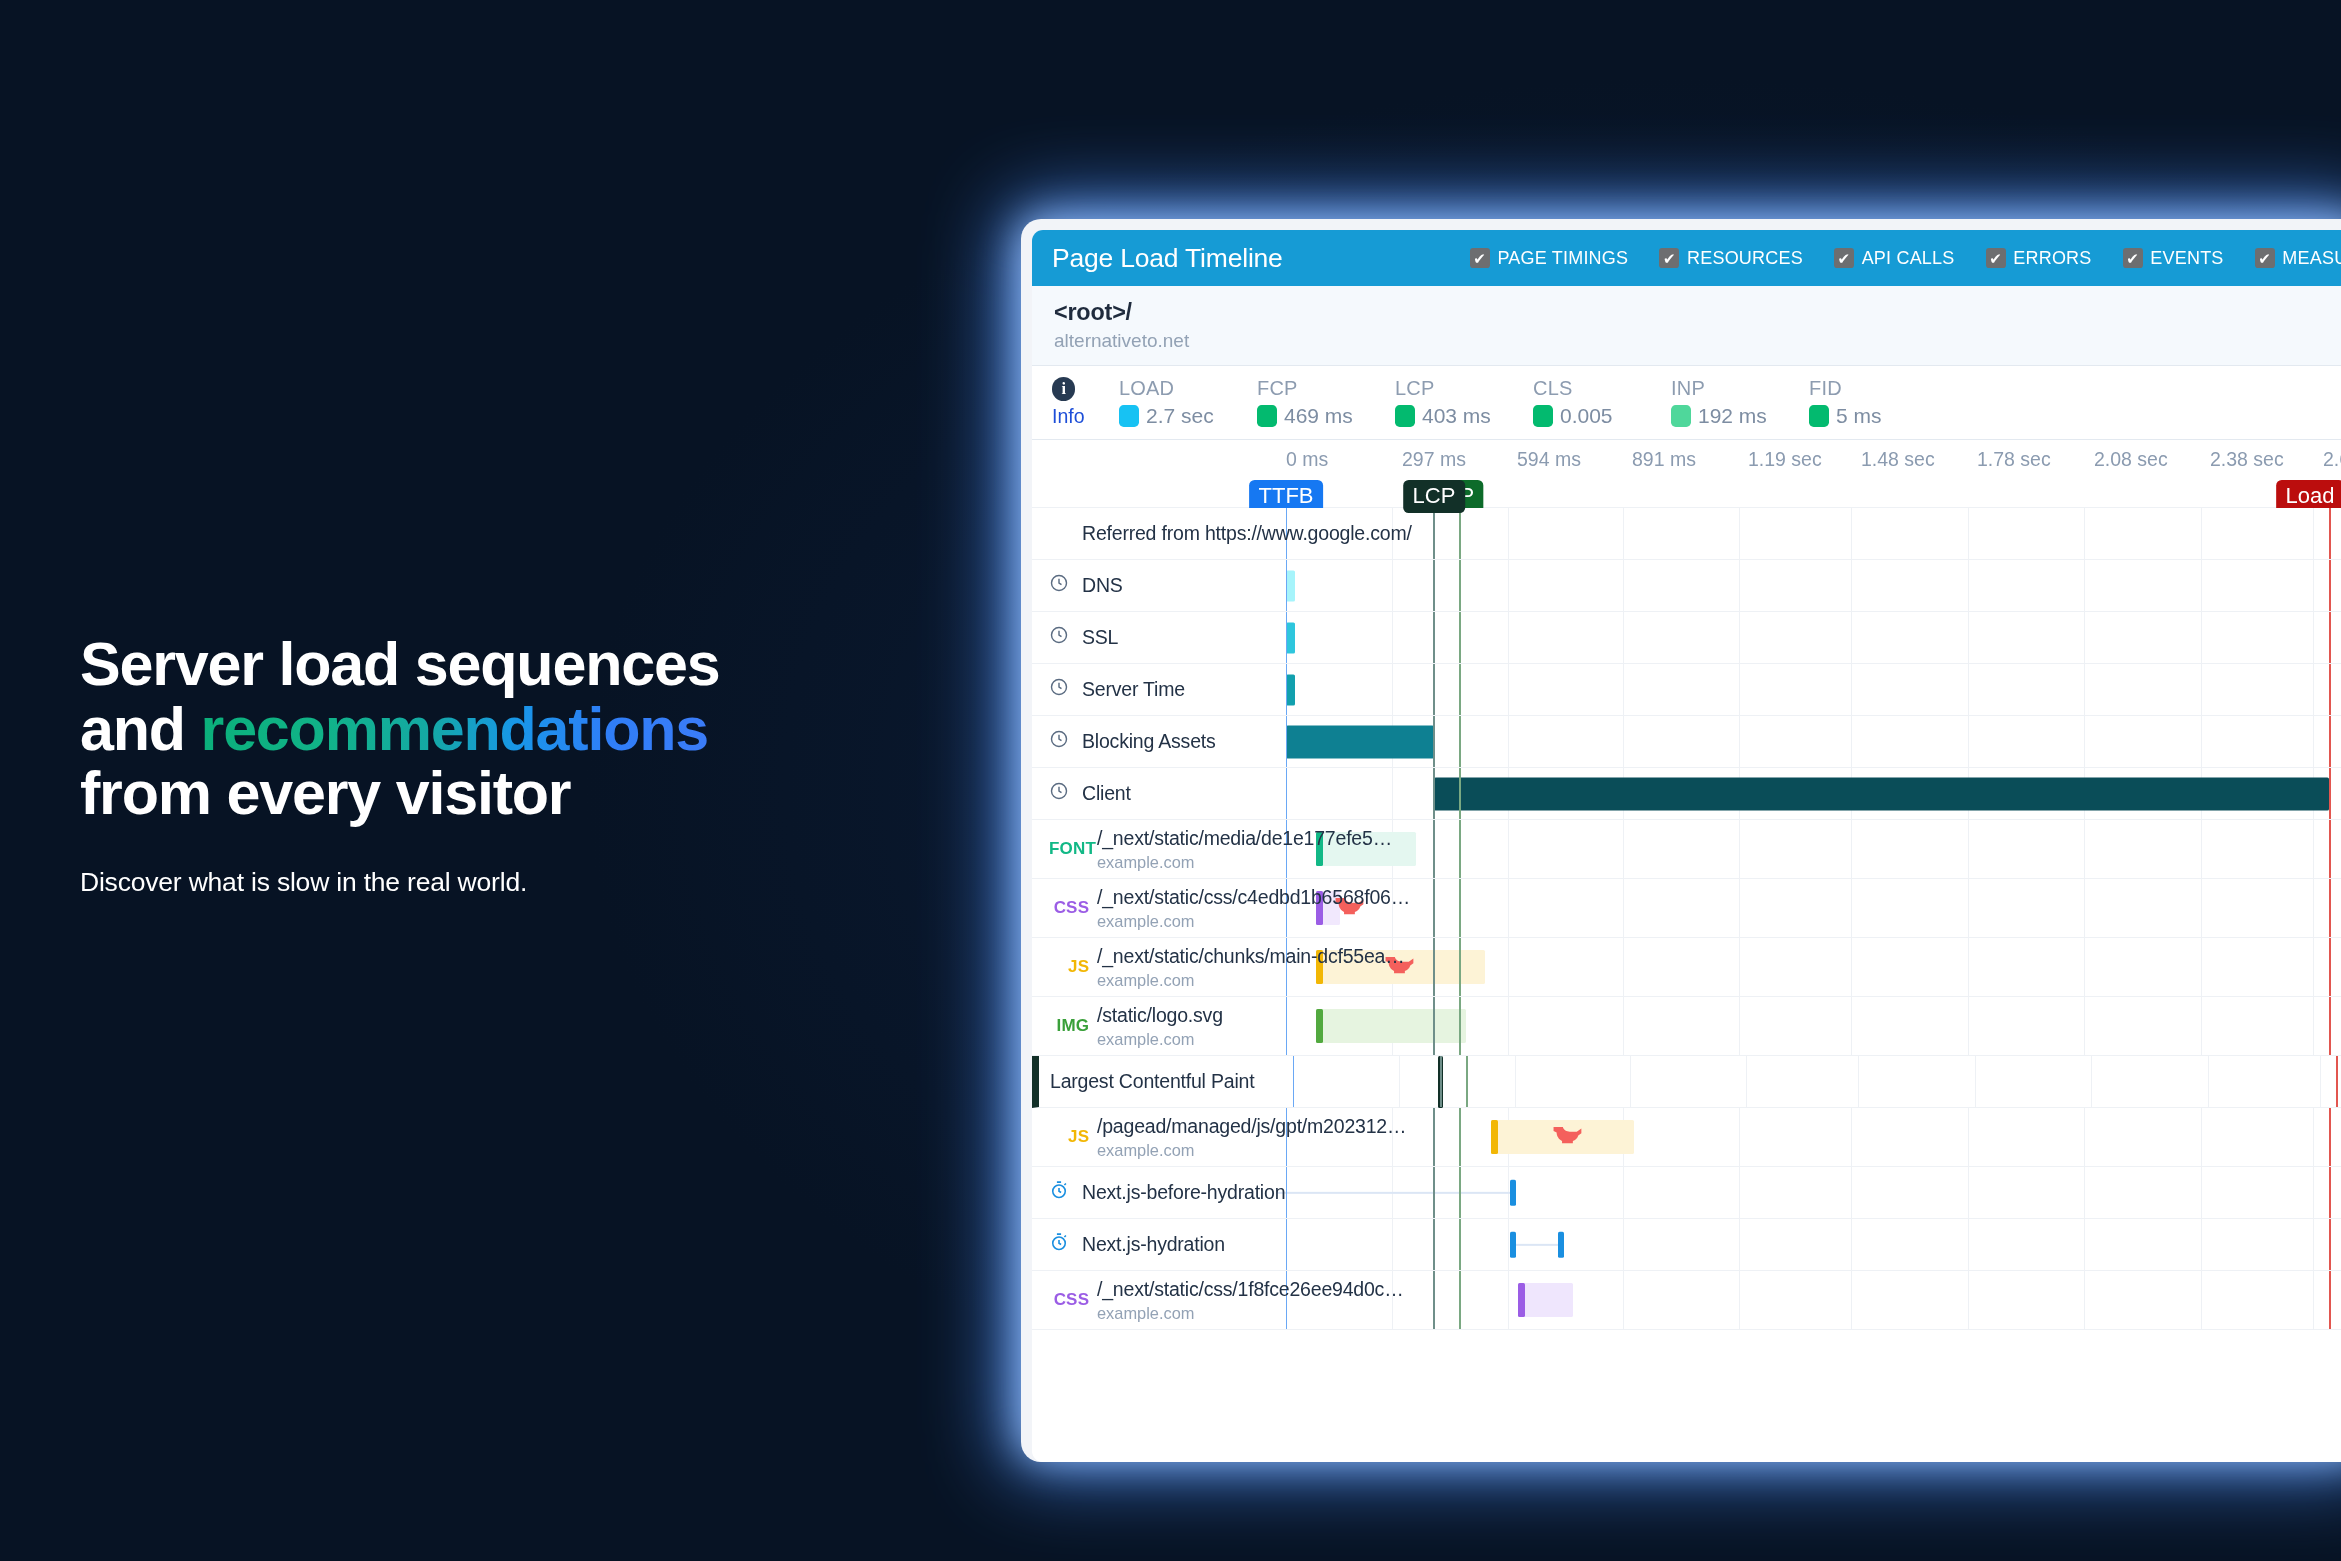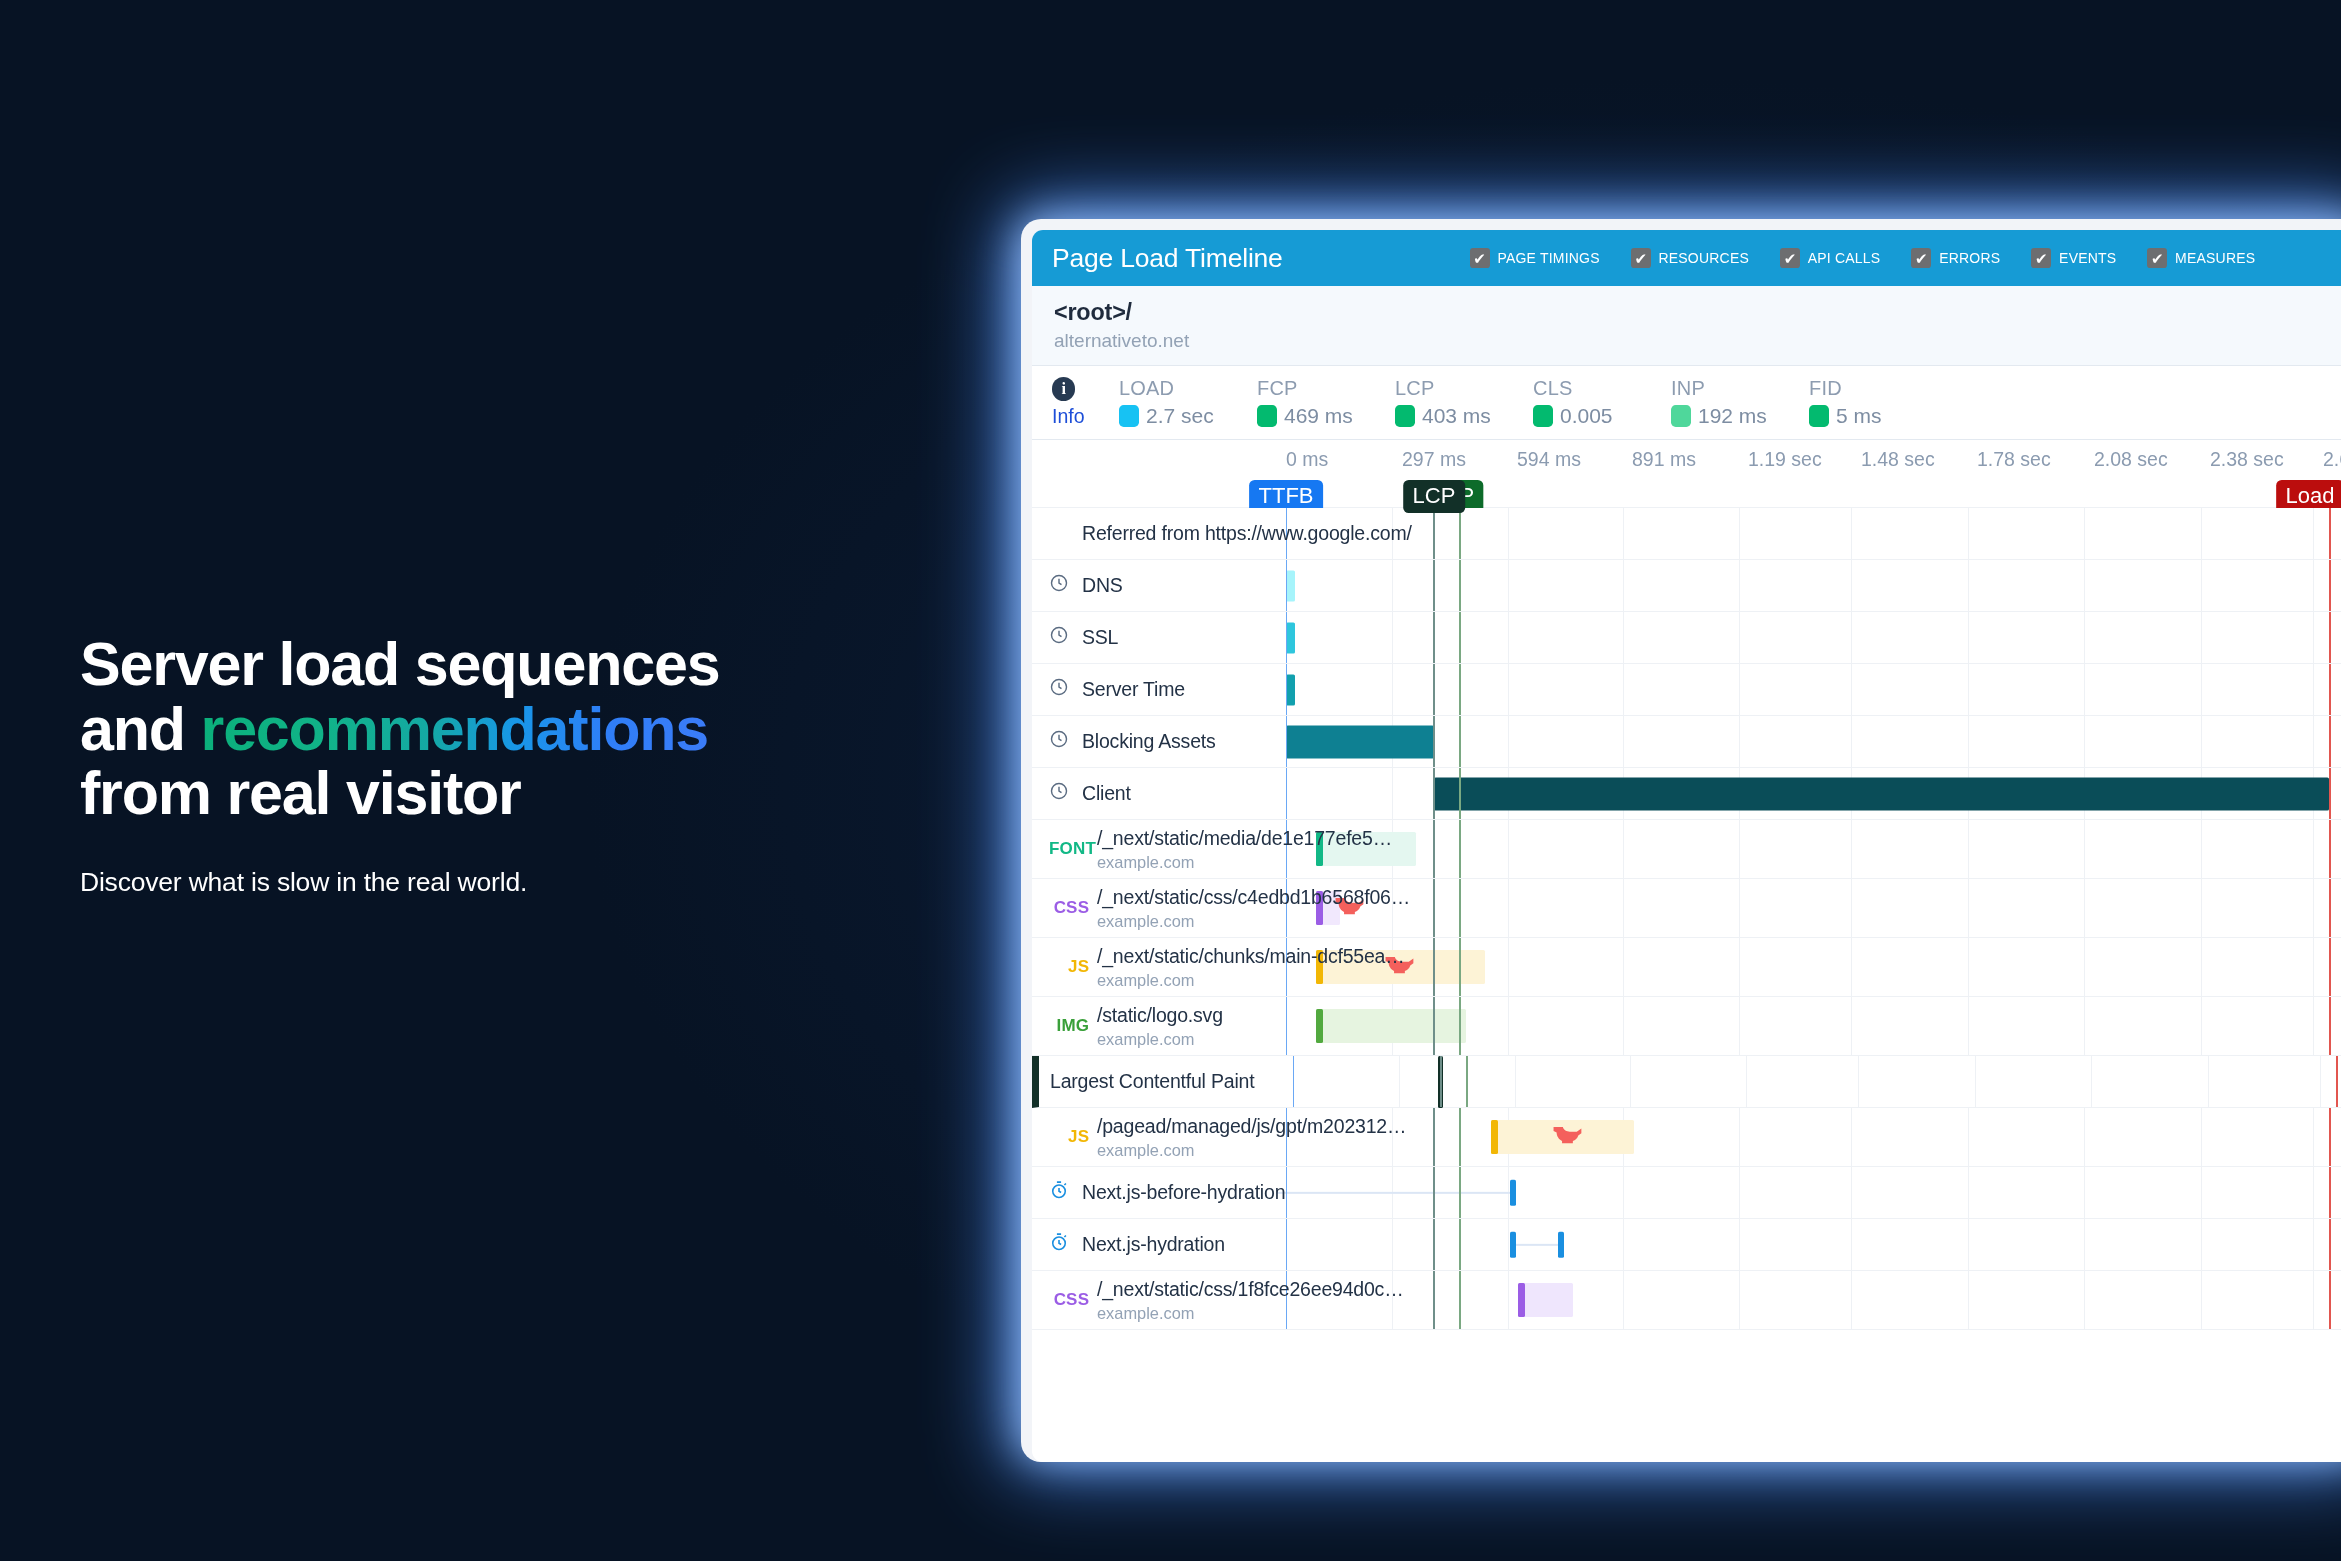--- a/index.html
+++ b/index.html
@@ -73,21 +73,21 @@
     margin-left: 20px; font-size: 26.5px; color: #ffffff; letter-spacing: -0.2px;
     white-space: nowrap;
   }
   .filters { display: flex; align-items: center; margin-left: 187px; gap: 31px; }
   .filter { display: flex; align-items: center; gap: 7.8px; white-space: nowrap; }
   .cb {
     width: 20px; height: 20px; border-radius: 3.1px; background: #6d6e70;
     display: flex; align-items: center; justify-content: center;
     font-size: 15px; color: #fff; line-height: 1;
   }
-  .filter-label { font-size: 14px; color: #ffffff; letter-spacing: 0.2px; }
+  .filter-label { font-size: 18px; color: #ffffff; letter-spacing: 0.2px; }
 
   
   .urlblock {
     background: #f5f9fd; padding: 12.5px 0 12.5px 22px;
     border-bottom: 0.8px solid #e3e9f0;
   }
   .url-root { font-size: 23.4px; color: #1f2b3d; font-weight: 600; letter-spacing: -0.2px; }
   .url-host { font-size: 19px; color: #93a2b5; margin-top: 4.7px; }
 
   
@@ -165,21 +165,21 @@
 </style>
 </head>
 <body>
 
 <div id="stage">
 
   <div class="copy">
     <div class="headline">
       <span>Server load sequences</span><br>
       <span>and </span><span class="hl-grad">recommendations</span><br>
-      <span>from real visitor</span>
+      <span>from every visitor</span>
     </div>
     <div class="subcopy">Discover what is slow in the real world.</div>
   </div>
 
   <div class="glow-wrap">
     <div class="glow"></div>
     <div class="glow2"></div>
 
     <div class="window">
       <div class="window-inner">

